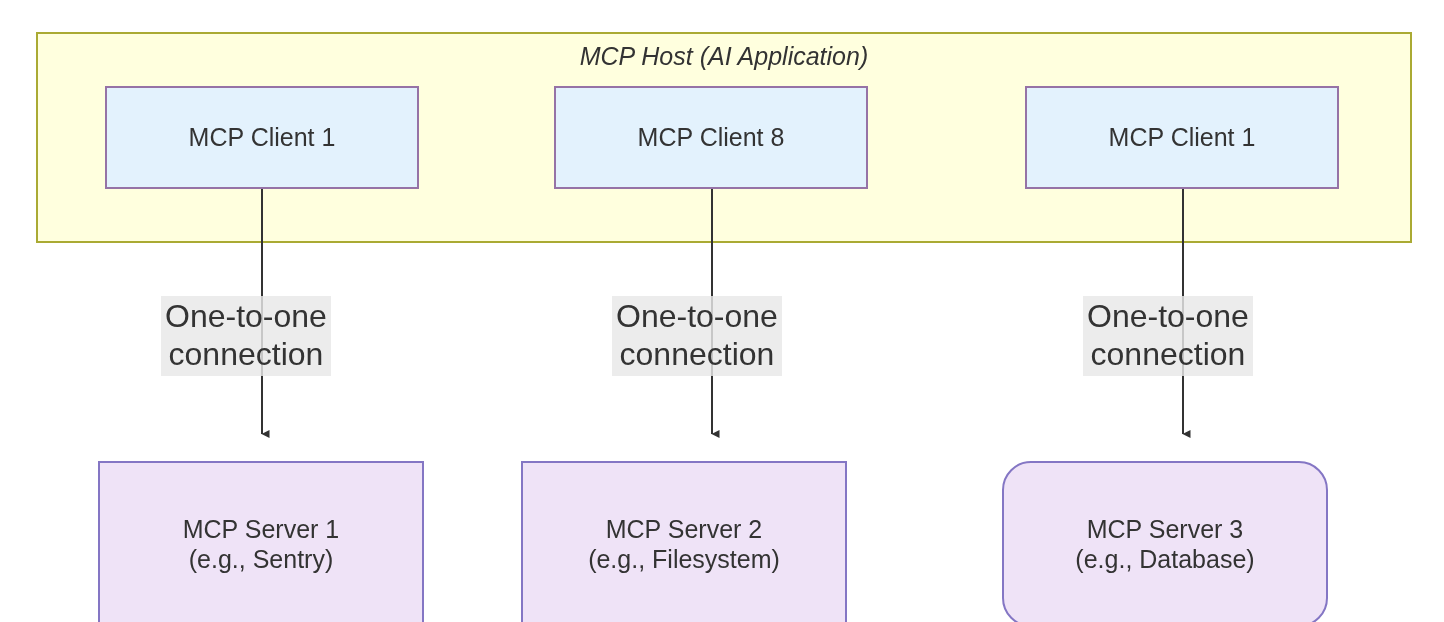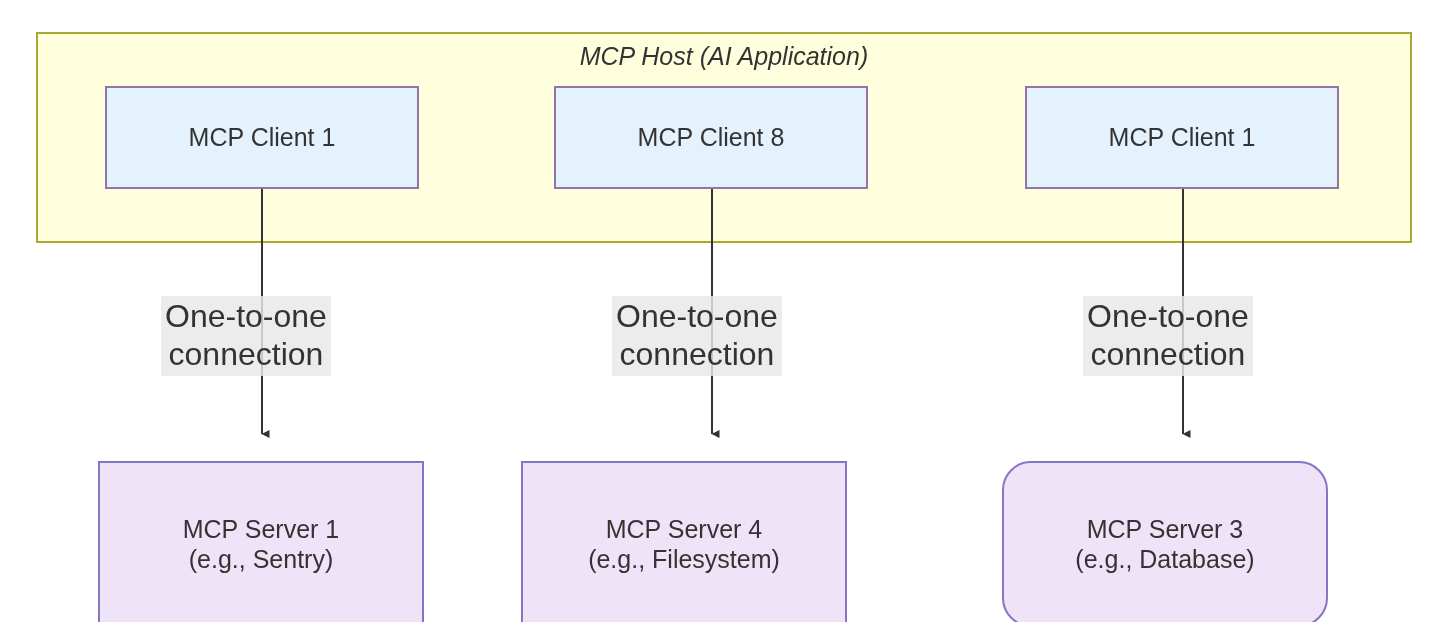--- a/index.html
+++ b/index.html
@@ -150,21 +150,21 @@
   </div>
 
   <div class="node server server-1">
     <span class="node-label">
       <span>MCP Server 1</span>
       <span class="line2">(e.g., Sentry)</span>
     </span>
   </div>
   <div class="node server server-2">
     <span class="node-label">
-      <span>MCP Server 4</span>
+      <span>MCP Server 2</span>
       <span class="line2">(e.g., Filesystem)</span>
     </span>
   </div>
   <div class="node server server-3">
     <span class="node-label">
       <span>MCP Server 3</span>
       <span class="line2">(e.g., Database)</span>
     </span>
   </div>
 

